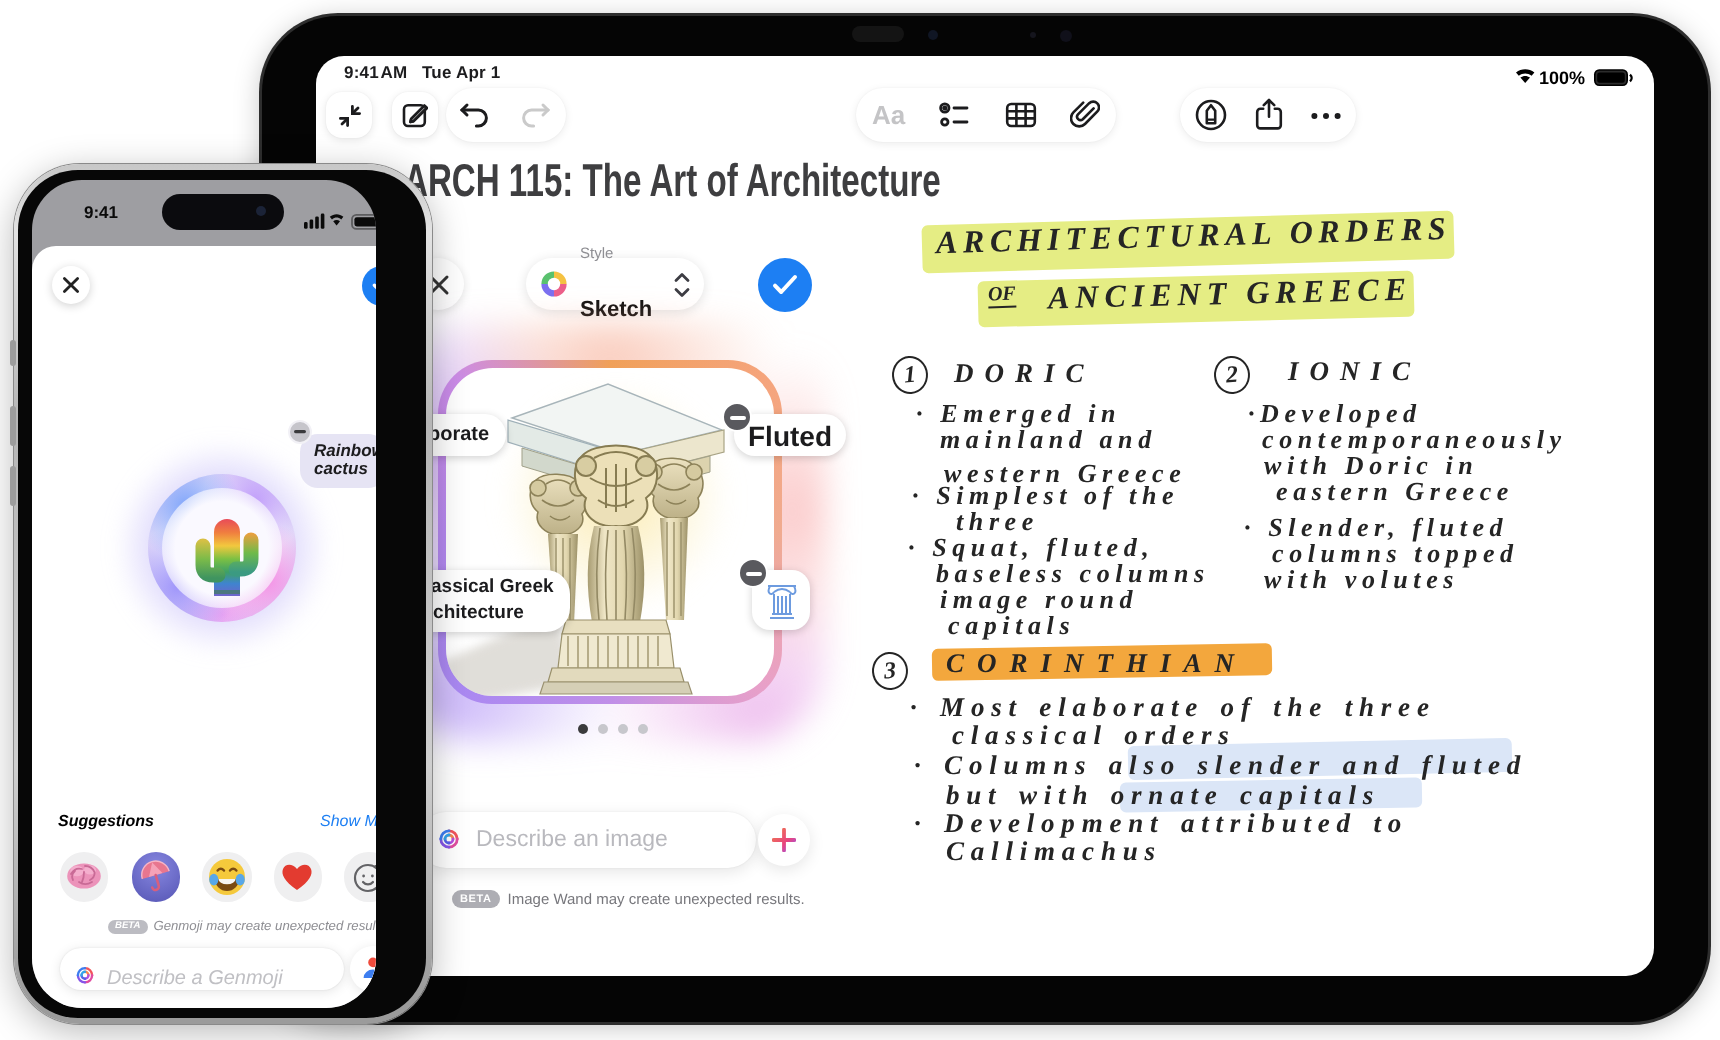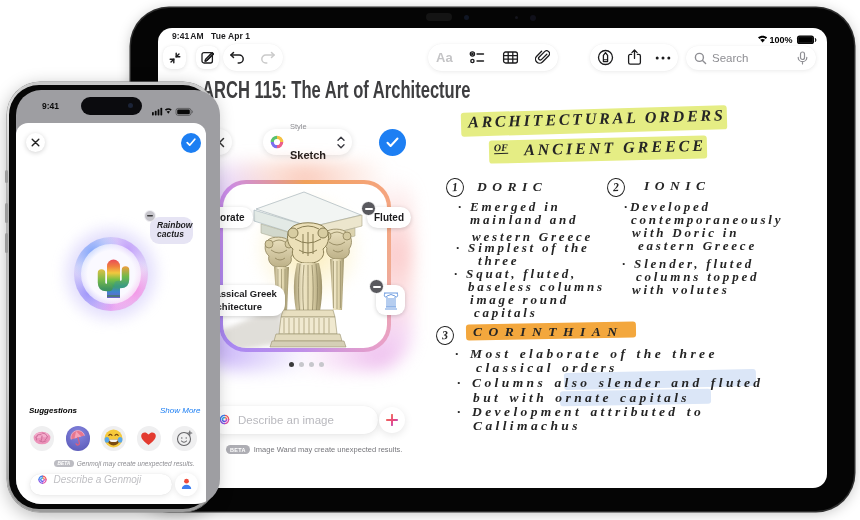--- a/index.html
+++ b/index.html
@@ -33,21 +33,21 @@
   .c12 { font-size:13px; letter-spacing:2.8px; }
   .c3 { font-size:13.5px; letter-spacing:3.4px; word-spacing:1.5px; }
 
   
   #iphone { position:absolute; left:6.5px; top:82px; width:209px; height:430px;
     border-radius:33px;
     background:linear-gradient(180deg,#c7c7c7,#e3e3e3 8%,#b5b5b5 30%,#cfcfcf 70%,#9b9b9b 97%);
     box-shadow:0 0 0 .5px #8a8a8a, 0 4px 18px rgba(0,0,0,.28); }
   #iphone-black { position:absolute; left:2.6px; top:2.6px; right:2.6px; bottom:2.6px;
     background:#070707; border-radius:30px; }
-  #iphone-screen { position:absolute; left:9.5px; top:7.5px; width:204px; height:414px;
+  #iphone-screen { position:absolute; left:9.5px; top:7.5px; width:172px; height:414px;
     background:#9e9ea2; border-radius:25px; overflow:hidden; }
   #sheet { position:absolute; left:0; top:33.5px; width:190px; height:381px;
     background:#ffffff; border-radius:12px 12px 0 0;font-style:italic; }
   .sidebtn { position:absolute; left:-1.5px; width:2.5px; background:#9c9c9c; border-radius:2px; }
 </style>
 </head>
 <body>
 
 <div id="ipad">
   <div class="cam-slot"></div>
@@ -125,31 +125,20 @@
           <path d="M4.6 5.4 H3.2 a1.6 1.6 0 0 0 -1.6 1.6 v6.6 a1.6 1.6 0 0 0 1.6 1.6 h8.6 a1.6 1.6 0 0 0 1.6 -1.6 V7 a1.6 1.6 0 0 0 -1.6 -1.6 h-1.4"></path>
           <path d="M7.5 1.2 v8.2 M4.9 3.6 L7.5 1 l2.6 2.6"></path>
         </svg>
         <svg width="16" height="16" viewBox="0 0 16 16" fill="#1c1c1e">
           <circle cx="2.2" cy="8" r="1.5"></circle>
             <circle cx="8" cy="8" r="1.5"></circle>
             <circle cx="13.8" cy="8" r="1.5"></circle>
         </svg>
       </div>
 
-      <div class="toolpill" style="left:686px;top:46px;width:130px;height:24px;border-radius:12px;justify-content:flex-start;padding:0 8px;">
-        <svg width="13" height="13" viewBox="0 0 13 13" fill="none" stroke="#8e8e93" stroke-width="1.4" stroke-linecap="round">
-          <circle cx="5.4" cy="5.4" r="4"></circle>
-          <path d="M8.5 8.5 L11.6 11.6"></path>
-        </svg>
-        <span style="font-size:11.5px;color:#8e8e93;margin-left:5px;flex:1;">Search</span>
-        <svg width="11" height="14" viewBox="0 0 11 14" fill="none" stroke="#8e8e93" stroke-width="1.2" stroke-linecap="round">
-          <rect x="3.5" y="1" width="4" height="7.5" rx="2"></rect>
-          <path d="M1.2 6.4 a4.3 4.3 0 0 0 8.6 0 M5.5 10.7 v2.2"></path>
-        </svg>
-      </div>
 
       <div class="abs" style="left:202px;top:76.5px;font-size:23px;font-weight:700;color:#3e3e40;transform:scaleX(.72);transform-origin:left;">ARCH 115: The Art of Architecture</div>
 
       <div id="hwrap">
 
         <div class="hl" style="left:461px;top:109px;width:266px;height:24px;background:#e5ed84;transform:rotate(-1.6deg);border-radius:3px;"></div>
         <div class="hl" style="left:489px;top:138px;width:218px;height:23px;background:#e5ed84;transform:rotate(-1.4deg);border-radius:3px;"></div>
         <div class="hl" style="left:466px;top:323px;width:170px;height:16px;background:#f3a73d;transform:rotate(-1deg);border-radius:3px;"></div>
         <div class="hl" style="left:564px;top:371px;width:192px;height:17px;background:#dbe6f7;transform:rotate(-1.2deg);border-radius:3px;"></div>
         <div class="hl" style="left:560px;top:390px;width:151px;height:15px;background:#dbe6f7;transform:rotate(-1deg);border-radius:3px;"></div>
@@ -295,21 +284,21 @@
               <path d="M58 133 L112 133 L114 150 L56 150 Z" fill="#f0e9d0" stroke="#99906b" stroke-width=".6"></path>
               <path d="M61 134 v15 M66 134 v16 M71 134 v16 M76 134 v16 M81 134 v16 M86 134 v16 M91 134 v16 M96 134 v16 M101 134 v16 M106 134 v15" stroke="#b0a681" stroke-width=".9" fill="none"></path>
               <path d="M53 150 L117 150 L119 157 L51 157 Z" fill="#e2dabd" stroke="#99906b" stroke-width=".6"></path>
               <path d="M49 157 L121 157 L123 163 L47 163 Z" fill="#d5cfb6" stroke="#9a9171" stroke-width=".6"></path>
             </svg>
           </div>
         </div>
 
         <div class="abs" style="left:191px;top:207px;height:21px;background:#fff;border-radius:11px;box-shadow:0 1px 4px rgba(0,0,0,.18);display:flex;align-items:center;padding:0 8px;font-size:10px;font-weight:700;color:#1c1c1e;">Elaborate</div>
 
-        <div class="abs" style="left:367px;top:207px;height:21px;background:#fff;border-radius:11px;box-shadow:0 1px 4px rgba(0,0,0,.18);display:flex;align-items:center;padding:0 7px;font-size:10px;font-weight:700;color:#1c1c1e;">Fluted</div>
+        <div class="abs" style="left:367px;top:207px;height:21px;background:#fff;border-radius:11px;box-shadow:0 1px 4px rgba(0,0,0,.18);display:flex;align-items:center;padding:0 7px;font-size:14px;font-weight:700;color:#1c1c1e;">Fluted</div>
         <div class="abs" style="left:361px;top:201px;width:15px;height:15px;background:#59595e;border:1.5px solid #fff;border-radius:50%;display:flex;align-items:center;justify-content:center;">
           <svg width="8" height="2" viewBox="0 0 8 2">
               <rect width="8" height="2" rx="1" fill="#fff"></rect>
             </svg>
         </div>
 
         <div class="abs" style="left:198px;top:285px;height:31px;background:#fff;border-radius:12px;box-shadow:0 1px 4px rgba(0,0,0,.18);display:flex;align-items:center;padding:0 8px;font-size:9.5px;font-weight:700;color:#1c1c1e;line-height:1.3;">Classical Greek<br>Architecture</div>
 
         <div class="abs" style="left:376px;top:285px;width:29px;height:30px;background:#fff;border-radius:9px;box-shadow:0 1px 4px rgba(0,0,0,.18);display:flex;align-items:center;justify-content:center;">
           <svg width="20" height="22" viewBox="0 0 20 22" fill="none" stroke="#6d9bdf" stroke-width="1">
@@ -501,21 +490,21 @@
           <path d="M5.5 11 a3.2 3.2 0 0 0 5 0"></path>
           <path d="M13.8 1 v4 M11.8 3 h4"></path>
         </svg>
       </div>
 
       <div class="abs" style="left:38px;top:337px;display:flex;align-items:center;">
         <span style="background:#bcbcc2;color:#fff;font-size:4.8px;font-weight:700;border-radius:4px;padding:1px 3.5px;">BETA</span>
         <span style="font-size:6.6px;color:#8e8e93;margin-left:3px;">Genmoji may create unexpected results.</span>
       </div>
 
-      <div class="abs" style="left:13.5px;top:350.5px;width:142px;height:21px;background:#fff;border-radius:11px;box-shadow:0 1px 6px rgba(0,0,0,.10),0 0 1px rgba(0,0,0,.1);display:flex;align-items:flex-start;padding:0 6px;">
+      <div class="abs" style="left:13.5px;top:350.5px;width:142px;height:21px;background:#fff;border-radius:11px;box-shadow:0 1px 6px rgba(0,0,0,.10),0 0 1px rgba(0,0,0,.1);display:flex;align-items:flex-end;padding:0 6px;">
         <svg width="13" height="13" viewBox="0 0 15 15" fill="none" stroke-width="1.4" stroke-linecap="round">
           <path d="M7.5 2.4 A4.1 4.1 0 0 1 11.6 6.5" stroke="#f2545b"></path>
           <path d="M11.6 6.5 A4.1 4.1 0 0 1 7.5 10.6" stroke="#e14da0"></path>
           <path d="M7.5 10.6 A4.1 4.1 0 0 1 3.4 6.5" stroke="#8655e8"></path>
           <path d="M3.4 6.5 A4.1 4.1 0 0 1 7.5 2.4" stroke="#3d7ef0"></path>
           <path d="M7.5 4.5 A2 2 0 0 1 9.5 6.5" stroke="#f8864e"></path>
           <path d="M9.5 6.5 A2 2 0 0 1 7.5 8.5" stroke="#b44fe0"></path>
           <path d="M7.5 8.5 A2 2 0 0 1 5.5 6.5" stroke="#5560e8"></path>
           <path d="M5.5 6.5 A2 2 0 0 1 7.5 4.5" stroke="#35a3e8"></path>
         </svg>

